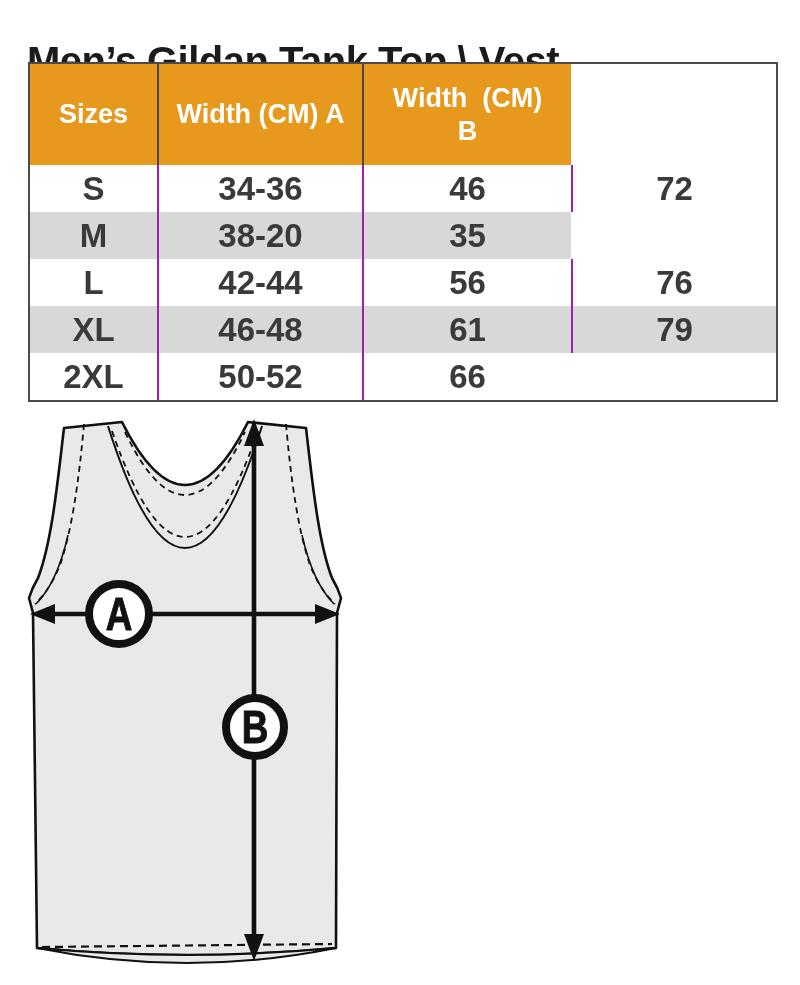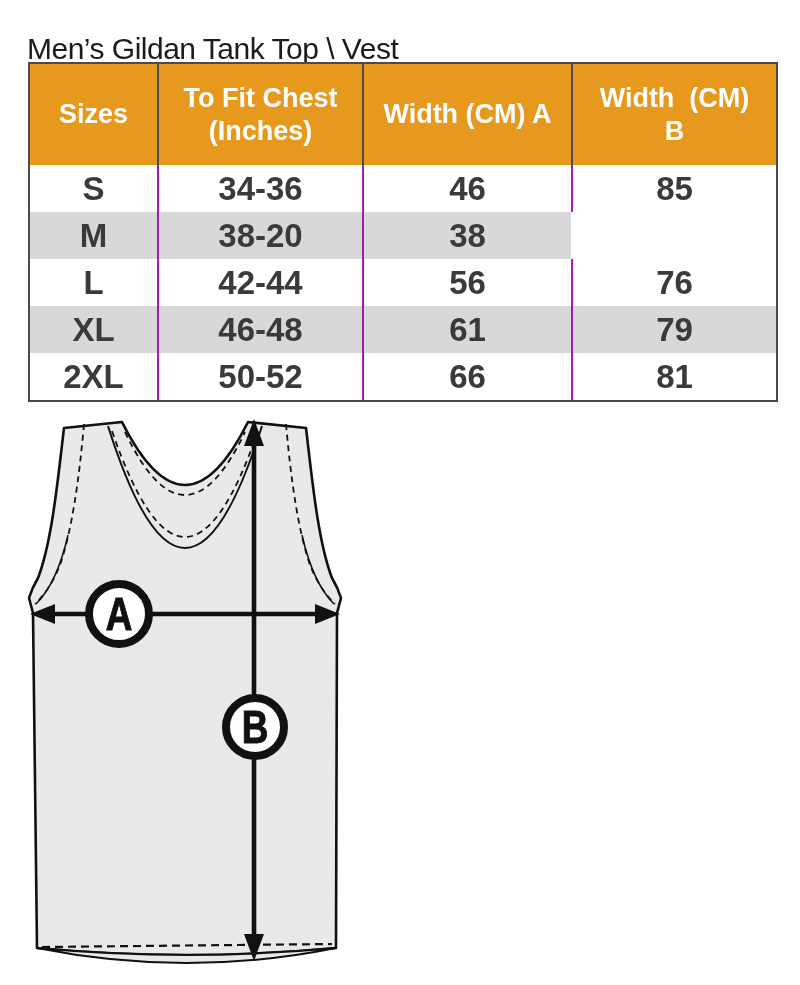--- a/index.html
+++ b/index.html
@@ -1,20 +1,20 @@
 <!DOCTYPE html>
 <html><head>
 <meta charset="utf-8">
 <style>
   html,body{margin:0;padding:0;background:#fff;}
   #page{position:relative;width:800px;height:985px;background:#ffffff;overflow:hidden;
         font-family:"Liberation Sans",sans-serif;}
   
   #title{position:absolute;left:27px;top:12px;width:740px;
-         font-size:30px;font-weight:normal;color:#1b1b1b;letter-spacing:-0.5px;}
+         font-size:40px;font-weight:bold;color:#1b1b1b;letter-spacing:-0.5px;}
   
   #size-table{position:absolute;left:28px;top:62px;width:746px;
               border:2px solid #4a4a4a;}
   .thead,.trow{display:grid;grid-template-columns:127px 205px 209px 205px;}
   .th{background:#E7991D;color:#ffffff;font-weight:bold;font-size:27px;line-height:1.22;
       display:flex;align-items:center;justify-content:center;text-align:center;
       height:101px;white-space:pre-wrap;border-left:2px solid #4a4a4a;box-sizing:border-box;}
   .th:first-child{border-left:none;}
   .td{display:flex;align-items:center;justify-content:center;
       font-weight:bold;font-size:33px;color:#3a3a3a;height:47px;
@@ -29,54 +29,51 @@
 </head>
 <body>
 
 <div id="page">
 
   <h1 id="title">Men’s Gildan Tank Top \ Vest</h1>
 
   <div id="size-table">
     <div class="thead">
       <div class="th">Sizes</div>
-      <div class="th">To Fit Chest
-(Inches)</div>
       <div class="th">Width (CM) A</div>
       <div class="th">Width  (CM)
 B</div>
     </div>
     <div class="trow">
       <div class="td">S</div>
       <div class="td">34-36</div>
       <div class="td">46</div>
-      <div class="td">85</div>
+      <div class="td">72</div>
     </div>
     <div class="trow">
       <div class="td">M</div>
       <div class="td">38-20</div>
-      <div class="td">38</div>
+      <div class="td">35</div>
     </div>
     <div class="trow">
       <div class="td">L</div>
       <div class="td">42-44</div>
       <div class="td">56</div>
       <div class="td">76</div>
     </div>
     <div class="trow">
       <div class="td">XL</div>
       <div class="td">46-48</div>
       <div class="td">61</div>
       <div class="td">79</div>
     </div>
     <div class="trow">
       <div class="td">2XL</div>
       <div class="td">50-52</div>
       <div class="td">66</div>
-      <div class="td">81</div>
     </div>
   </div>
 
   <svg id="diagram" viewBox="0 405 360 580" xmlns="http://www.w3.org/2000/svg">
 
     <path d="M 64 428
          L 122 422
          Q 185 548 248 422
          L 306 428
          C 312 478 318 542 332 578

